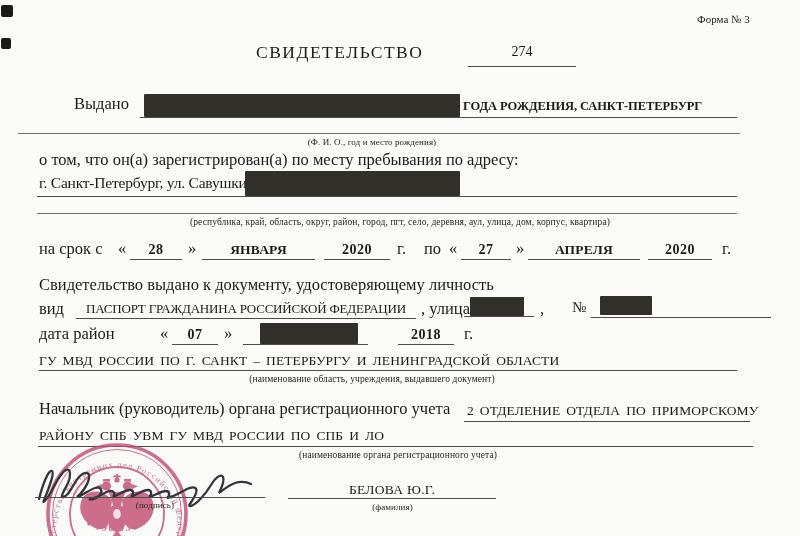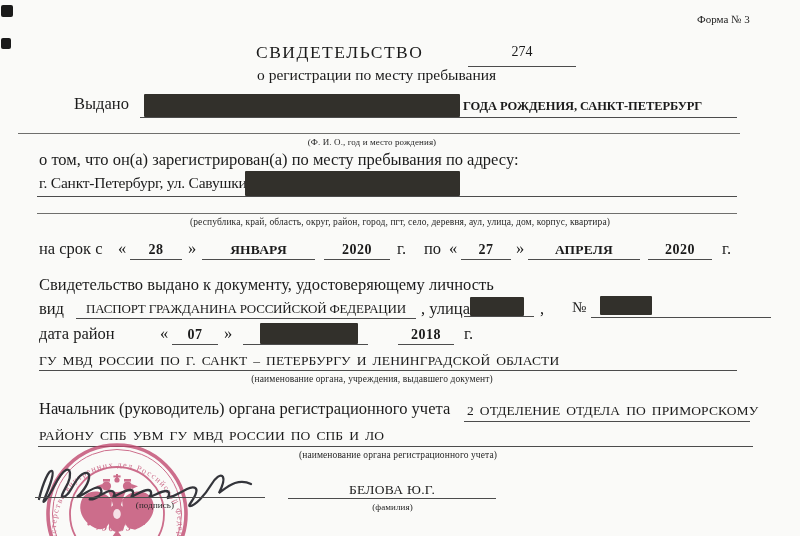--- a/index.html
+++ b/index.html
@@ -34,21 +34,20 @@
 
 <div class="page">
 
   <div class="artifact" style="left:1px;top:5px;width:12px;height:12px;"></div>
   <div class="artifact" style="left:1px;top:38px;width:10px;height:11px;"></div>
 
   <div class="abs" style="left:697px;top:13px;font-size:11px;">Форма № 3</div>
 
   <div class="abs title" style="left:256px;top:42px;">СВИДЕТЕЛЬСТВО</div>
   <span class="fill" style="left:468px;top:45px;width:108px;height:21px;font-size:14px;"><span>274</span></span>
-  <div class="abs" style="left:257px;top:66px;font-size:15.5px;">о регистрации по месту пребывания</div>
 
   <div class="abs t" style="left:74px;top:95px;">Выдано</div>
   <div class="redact" style="left:144px;top:94px;width:316px;height:23px;"></div>
   <div class="abs boldcaps" style="left:463px;top:99px;">ГОДА РОЖДЕНИЯ, САНКТ-ПЕТЕРБУРГ</div>
   <div class="rule2" style="left:140px;top:117px;width:597px;"></div>
 
   <div class="rule" style="left:18px;top:133px;width:722px;"></div>
   <div class="abs caption" style="left:252px;top:137px;width:240px;">(Ф. И. О., год и место рождения)</div>
 
   <div class="abs t" style="left:39px;top:151px;">о том, что он(а) зарегистрирован(а) по месту пребывания по адресу:</div>
@@ -90,21 +89,21 @@
   <div class="abs t" style="left:160px;top:325px;">«</div>
   <span class="fill" style="left:172px;top:326px;width:46px;height:18px;"><span class="numv">07</span></span>
   <div class="abs t" style="left:224px;top:325px;">»</div>
   <div class="redact" style="left:260px;top:323px;width:98px;height:21px;"></div>
   <div class="rule2" style="left:243px;top:344px;width:125px;"></div>
   <span class="fill" style="left:398px;top:326px;width:56px;height:18px;"><span class="numv">2018</span></span>
   <div class="abs t" style="left:464px;top:325px;">г.</div>
 
   <div class="abs orgcaps" style="left:39px;top:353px;">ГУ  МВД  РОССИИ  ПО  Г. САНКТ – ПЕТЕРБУРГУ  И  ЛЕНИНГРАДСКОЙ ОБЛАСТИ</div>
   <div class="rule2" style="left:39px;top:370px;width:698px;"></div>
-  <div class="abs caption" style="left:182px;top:374px;width:380px;font-size:9.5px;">(наименование органа, учреждения, выдавшего документ)</div>
+  <div class="abs caption" style="left:182px;top:374px;width:380px;font-size:9.5px;">(наименование область, учреждения, выдавшего документ)</div>
 
   <div class="abs t" style="left:39px;top:400px;">Начальник (руководитель) органа регистрационного учета</div>
   <div class="abs orgcaps" style="left:467px;top:403px;">2 ОТДЕЛЕНИЕ ОТДЕЛА  ПО ПРИМОРСКОМУ</div>
   <div class="rule2" style="left:464px;top:421px;width:286px;"></div>
   <div class="abs orgcaps" style="left:39px;top:428px;">РАЙОНУ СПБ УВМ  ГУ  МВД РОССИИ  ПО СПБ  И  ЛО</div>
   <div class="rule2" style="left:38px;top:446px;width:715px;"></div>
   <div class="abs caption" style="left:223px;top:450px;width:350px;font-size:9.5px;">(наименование органа регистрационного учета)</div>
 
   <svg style="left:44px;top:441px;z-index:2;opacity:.8;" width="146" height="146" viewBox="0 0 146 146">
     <defs>

